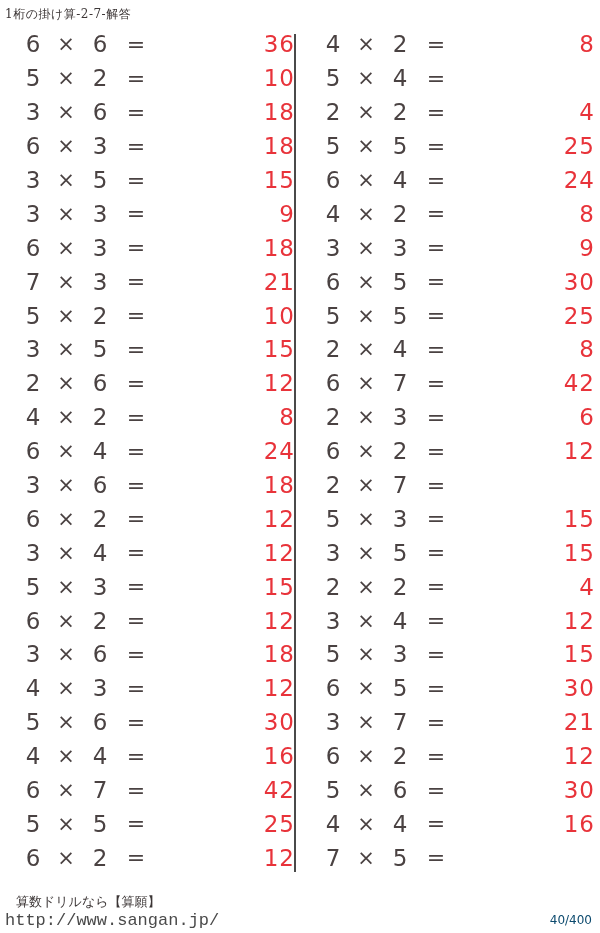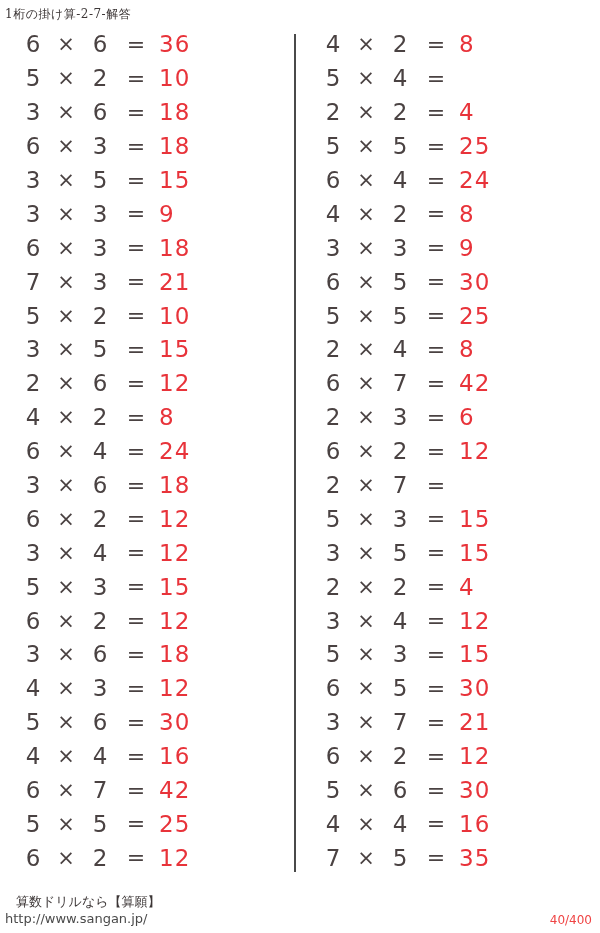--- a/index.html
+++ b/index.html
@@ -63,47 +63,48 @@
     color: #4a4242;
     font-size: 23px;
     text-align: center;
     line-height: 1;
   }
   .op { font-size: 21px; }
   .eq { font-size: 22px; }
   .ans {
     color: #e8333a;
     font-size: 23px;
-    text-align: left;
+    text-align: right;
     line-height: 1;
     letter-spacing: 1px;
   }
   .footer-site {
     position: absolute;
     left: 16px;
     top: 893px;
     font-size: 13px;
     color: #3c3636;
     font-family: "DejaVu Serif", "Liberation Serif", serif;
   }
   .footer-url {
     position: absolute;
     left: 5px;
     top: 911px;
-    font-size: 13px;
+    font-size: 17px;
     color: #4a4a4a;
+    font-family: Liberation Mono, monospace;
   }
   .footer-meta {
     position: absolute;
     right: 8px;
     top: 913px;
     display: flex;
     gap: 32px;
     font-size: 12px;
-    color: #ef4444;
+    color: #0c4a6e;
   }
 </style>
 </head>
 <body>
 
 <div class="page">
 
   <div class="title">1桁の掛け算-2-7-解答</div>
 
   <div class="columns">
@@ -498,21 +499,20 @@
     <span class="num b">4</span>
     <span class="eq">=</span>
     <span class="ans">16</span>
   </div>
 
   <div class="row">
     <span class="num a">7</span>
     <span class="op">×</span>
     <span class="num b">5</span>
     <span class="eq">=</span>
-    <span class="ans">35</span>
   </div>
 </div>
   </div>
 
   <div class="footer-site">算数ドリルなら【算願】</div>
   <div class="footer-url">http://www.sangan.jp/</div>
   <div class="footer-meta">
     <span>40/400</span>
   </div>
 

